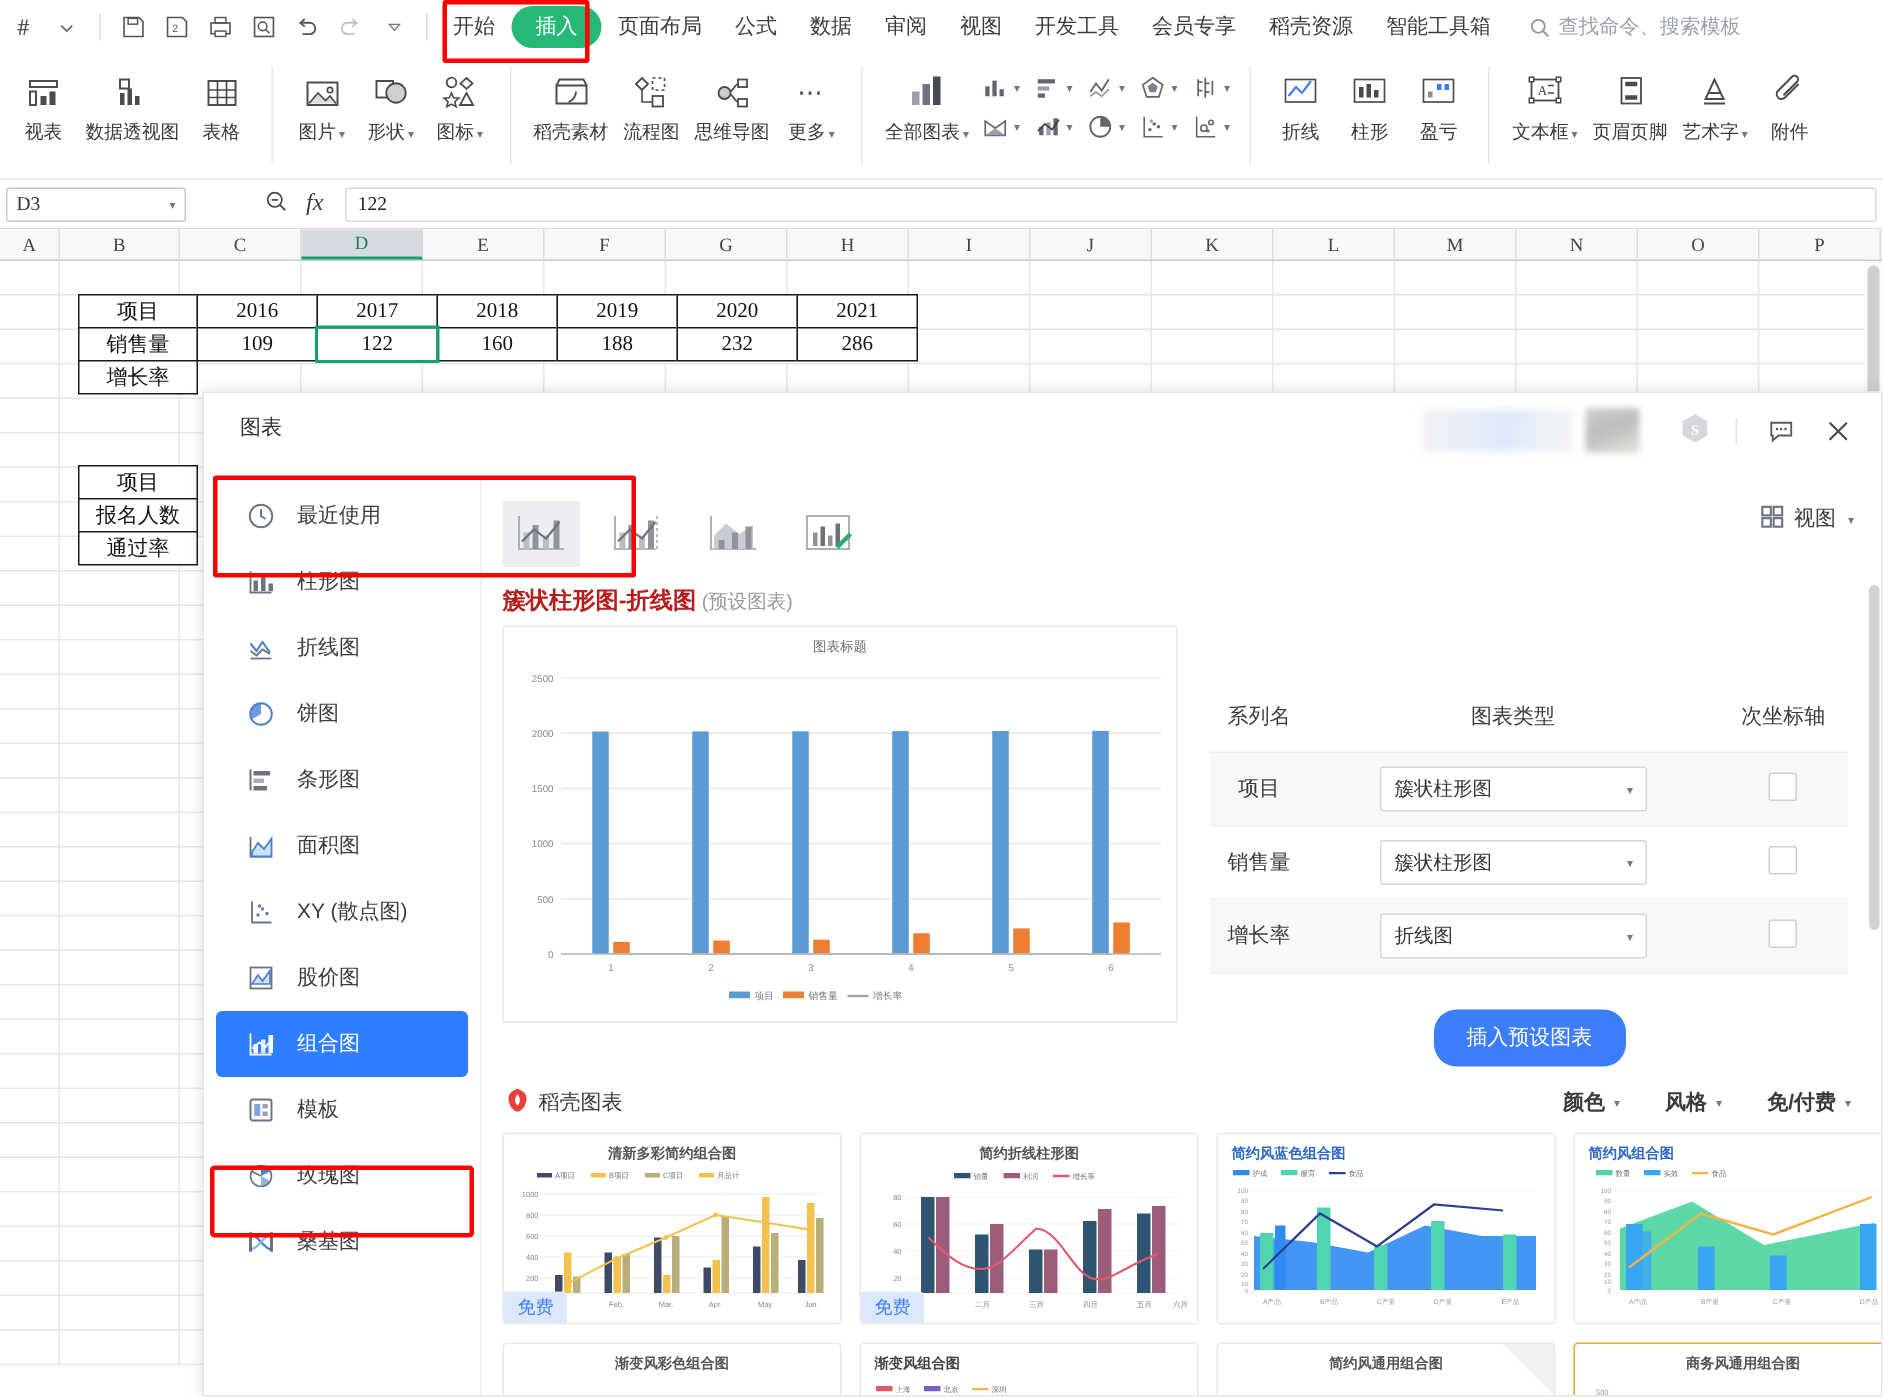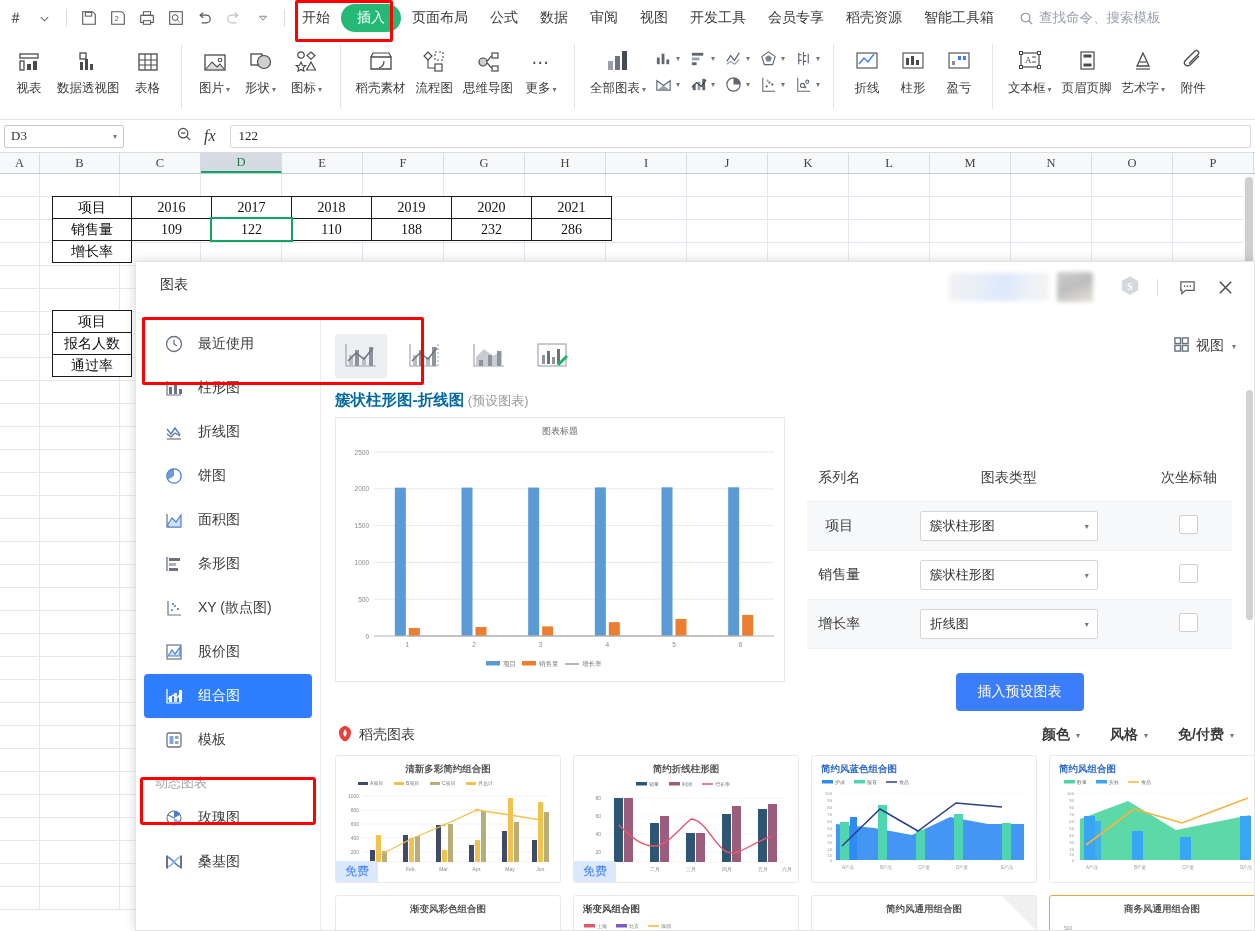--- a/index.html
+++ b/index.html
@@ -147,21 +147,21 @@
   .dlg-scroll { flex: 1; overflow: hidden; position: relative; padding: 0 0 0 0; }
 
   .thumbrow { display: flex; gap: 12px; padding: 14px 0 0 14px; }
   .thumbtile {
     width: 52px; height: 44px; display: flex; align-items: center;
     justify-content: center; border-radius: 2px;
   }
   .thumbtile.sel { background: #eceef1; }
 
   .preset-title-wrap { padding: 12px 0 0 14px; }
-  .preset-title { font-size: 15.5px; font-weight: bold; color: #0369a1; }
+  .preset-title { font-size: 15.5px; font-weight: bold; color: #b91c1c; }
   .preset-sub { font-size: 13px; color: #9a9a9a; font-weight: normal; }
   .preset-highlight {
     position: absolute; left: 6px; top: 55px; width: 282px; height: 68px;
     border: 3px solid #ff0000; border-radius: 2px; pointer-events: none; z-index: 20;
   }
 
   .midrow { display: flex; gap: 0; padding: 6px 0 0 0; }
   .previewbox {
     width: 450px; height: 265px; margin-left: 14px;
     border: 1px solid #e8e8e8; background: #fff; position: relative;
@@ -177,21 +177,21 @@
   .stable td { padding: 9px 0; text-align: center; border-bottom: 1px solid #f2f2f2; font-size: 14px; color: #3c3c3c; }
   .stable tr.alt td { background: #f7f8fa; }
   .sel-ctl {
     width: 178px; height: 30px; border: 1px solid #d6d6d6; background: #fff;
     display: inline-flex; align-items: center; justify-content: space-between;
     padding: 0 8px 0 9px; font-size: 13px; color: #333; border-radius: 2px;
   }
   .chk { width: 19px; height: 19px; border: 1px solid #cfcfcf; border-radius: 2px; display: inline-block; background: #fff; }
   .primary-btn {
     display: block; margin: 24px auto 0 auto; background: #3b7dfb; color: #fff;
-    border: none; border-radius: 4px; padding: 10px 22px; font-size: 14px;
+    border: none; border-radius: 15px; padding: 10px 22px; font-size: 14px;
     font-family: Liberation Serif, serif;
   }
 
   
   .gal-head {
     display: flex; align-items: center; justify-content: space-between;
     padding: 14px 20px 6px 16px;
   }
   .gal-title { display: flex; align-items: center; gap: 6px; font-size: 14px; color: #3c3c3c; }
   .gal-filters { display: flex; align-items: center; gap: 30px; font-size: 14px; color: #3c3c3c; font-weight: bold; }
@@ -1231,21 +1231,21 @@
         <div class="tblcell" style="width:81px;height:23px;margin-left:-1px;">2017</div>
         <div class="tblcell" style="width:81px;height:23px;margin-left:-1px;">2018</div>
         <div class="tblcell" style="width:81px;height:23px;margin-left:-1px;">2019</div>
         <div class="tblcell" style="width:81px;height:23px;margin-left:-1px;">2020</div>
         <div class="tblcell" style="width:81px;height:23px;margin-left:-1px;">2021</div>
       </div>
       <div style="display:flex;margin-top:-1px;">
         <div class="tblcell" style="width:80px;height:23px;">销售量</div>
         <div class="tblcell" style="width:81px;height:23px;margin-left:-1px;color:#111;">109</div>
         <div class="tblcell selcell" style="width:81px;height:23px;margin-left:-1px;">122</div>
-        <div class="tblcell" style="width:81px;height:23px;margin-left:-1px;">110</div>
+        <div class="tblcell" style="width:81px;height:23px;margin-left:-1px;">160</div>
         <div class="tblcell" style="width:81px;height:23px;margin-left:-1px;">188</div>
         <div class="tblcell" style="width:81px;height:23px;margin-left:-1px;">232</div>
         <div class="tblcell" style="width:81px;height:23px;margin-left:-1px;">286</div>
       </div>
       <div style="display:flex;margin-top:-1px;">
         <div class="tblcell" style="width:80px;height:23px;">增长率</div>
       </div>
     </div>
 
     <div style="position:absolute;left:52px;top:157px;">
@@ -1327,36 +1327,36 @@
               <svg width="20" height="20" viewBox="0 0 20 20">
                 <circle cx="10" cy="10" r="7.2" fill="none" stroke="#4a7fd4" stroke-width="1.3"></circle>
                 <path d="M10 10L4.2 13.4A7.2 7.2 0 0 1 10 2.8z" fill="#4a7fd4" opacity=".8"></path>
               </svg>
             </span>
           <span>饼图</span>
         </div>
         <div class="navitem">
           <span class="navicon">
               <svg width="20" height="20" viewBox="0 0 20 20">
-                <path d="M3 4v13h14" stroke="#6b7280" stroke-width="1.2" fill="none"></path>
-                <path d="M4 14l4-6 4 4 5-7v12H4z" fill="#cfe0f7" stroke="#4a7fd4" stroke-width="1.2"></path>
-              </svg>
-            </span>
-          <span>面积图</span>
-        </div>
-        <div class="navitem">
-          <span class="navicon">
-              <svg width="20" height="20" viewBox="0 0 20 20">
                 <path d="M3 3v14" stroke="#6b7280" stroke-width="1.3"></path>
                 <rect x="5" y="4" width="11" height="3" fill="#6b7280"></rect>
                 <rect x="5" y="9" width="7" height="3" fill="#a9b0ba"></rect>
                 <rect x="5" y="14" width="9" height="3" fill="#6b7280"></rect>
               </svg>
             </span>
           <span>条形图</span>
+        </div>
+        <div class="navitem">
+          <span class="navicon">
+              <svg width="20" height="20" viewBox="0 0 20 20">
+                <path d="M3 4v13h14" stroke="#6b7280" stroke-width="1.2" fill="none"></path>
+                <path d="M4 14l4-6 4 4 5-7v12H4z" fill="#cfe0f7" stroke="#4a7fd4" stroke-width="1.2"></path>
+              </svg>
+            </span>
+          <span>面积图</span>
         </div>
         <div class="navitem">
           <span class="navicon">
               <svg width="20" height="20" viewBox="0 0 20 20">
                 <path d="M4 3v14h13" stroke="#6b7280" stroke-width="1.2" fill="none"></path>
                 <circle cx="8" cy="12" r="1.1" fill="#4a7fd4"></circle>
                 <circle cx="11" cy="8" r="1.1" fill="#4a7fd4"></circle>
                 <circle cx="14" cy="11" r="1.1" fill="#6b7280"></circle>
                 <circle cx="9" cy="6" r="1.1" fill="#6b7280"></circle>
               </svg>
@@ -1389,21 +1389,20 @@
               <svg width="20" height="20" viewBox="0 0 20 20">
                 <rect x="3" y="3" width="14" height="14" rx="1.5" fill="none" stroke="#6b7280" stroke-width="1.3"></rect>
                 <rect x="5.5" y="6" width="4" height="8" fill="#4a7fd4" opacity=".7"></rect>
                 <rect x="11" y="6" width="3.5" height="3" fill="#9aa3b0"></rect>
                 <rect x="11" y="11" width="3.5" height="3" fill="#9aa3b0"></rect>
               </svg>
             </span>
           <span>模板</span>
         </div>
 
-        <div class="navgroup">动态图表</div>
 
         <div class="navitem">
           <span class="navicon">
               <svg width="20" height="20" viewBox="0 0 20 20">
                 <path d="M10 10V3a7 7 0 0 1 6 4z" fill="#4a7fd4"></path>
                 <path d="M10 10l5.8 3.2A7 7 0 0 1 10 17z" fill="#8fb6ea"></path>
                 <circle cx="10" cy="10" r="7" fill="none" stroke="#6b7280" stroke-width="1.1"></circle>
                 <path d="M10 10L4 7" stroke="#6b7280" stroke-width="1.1"></path>
               </svg>
             </span>

